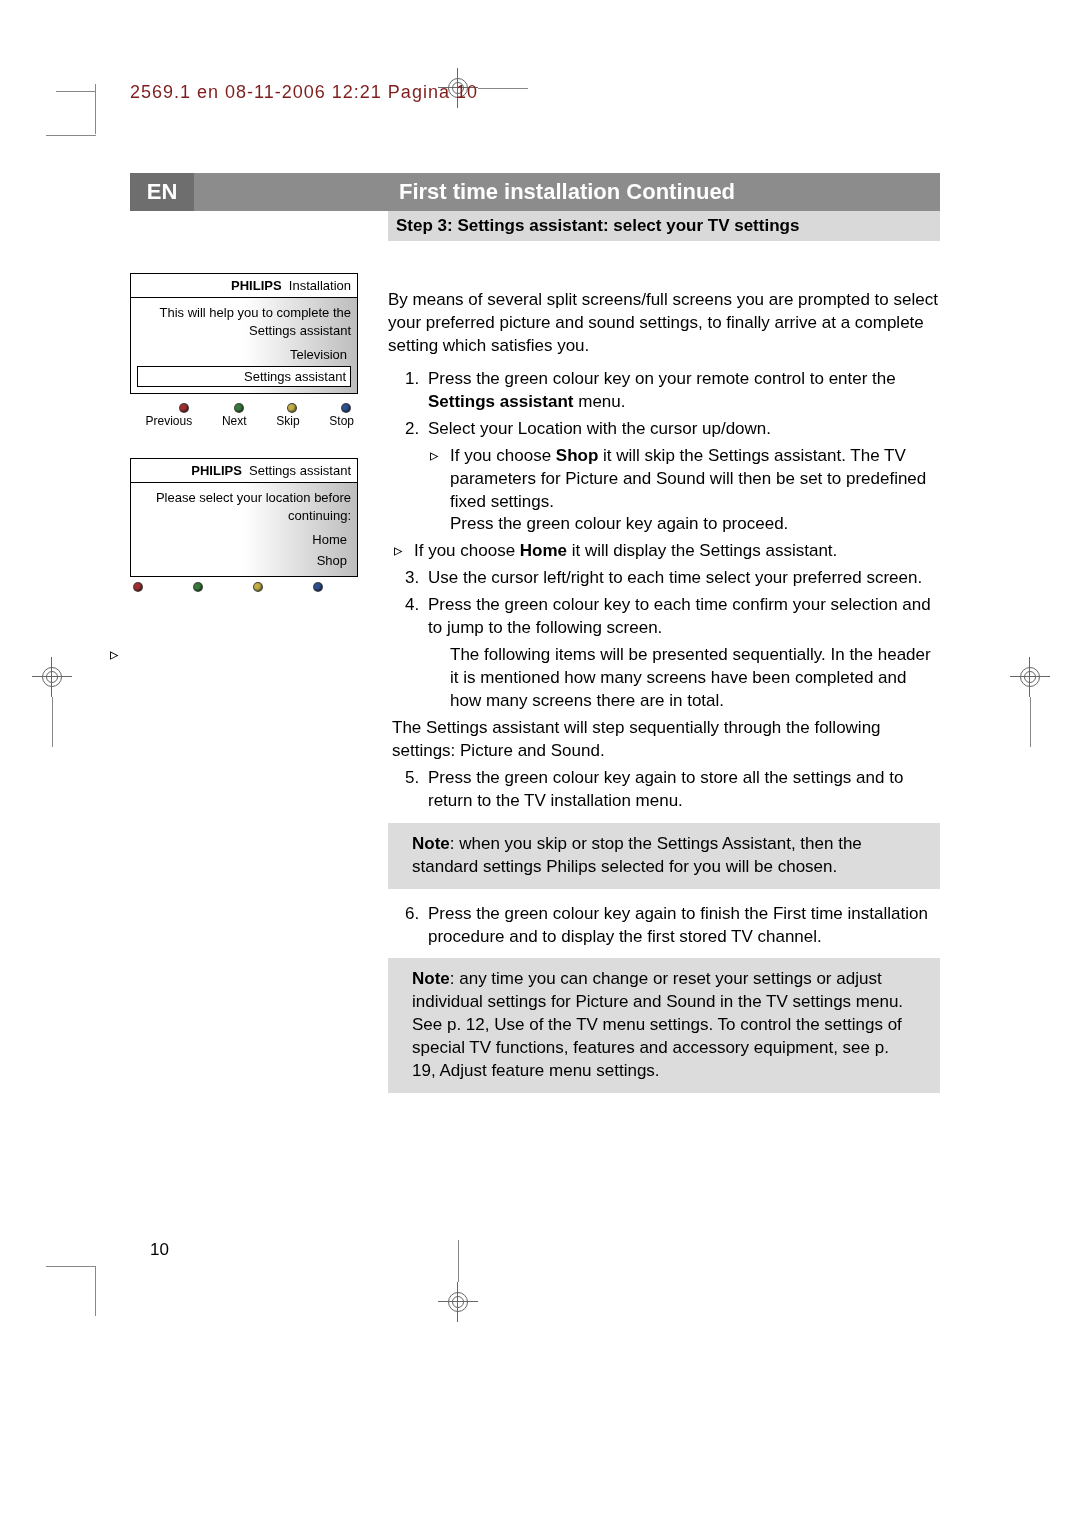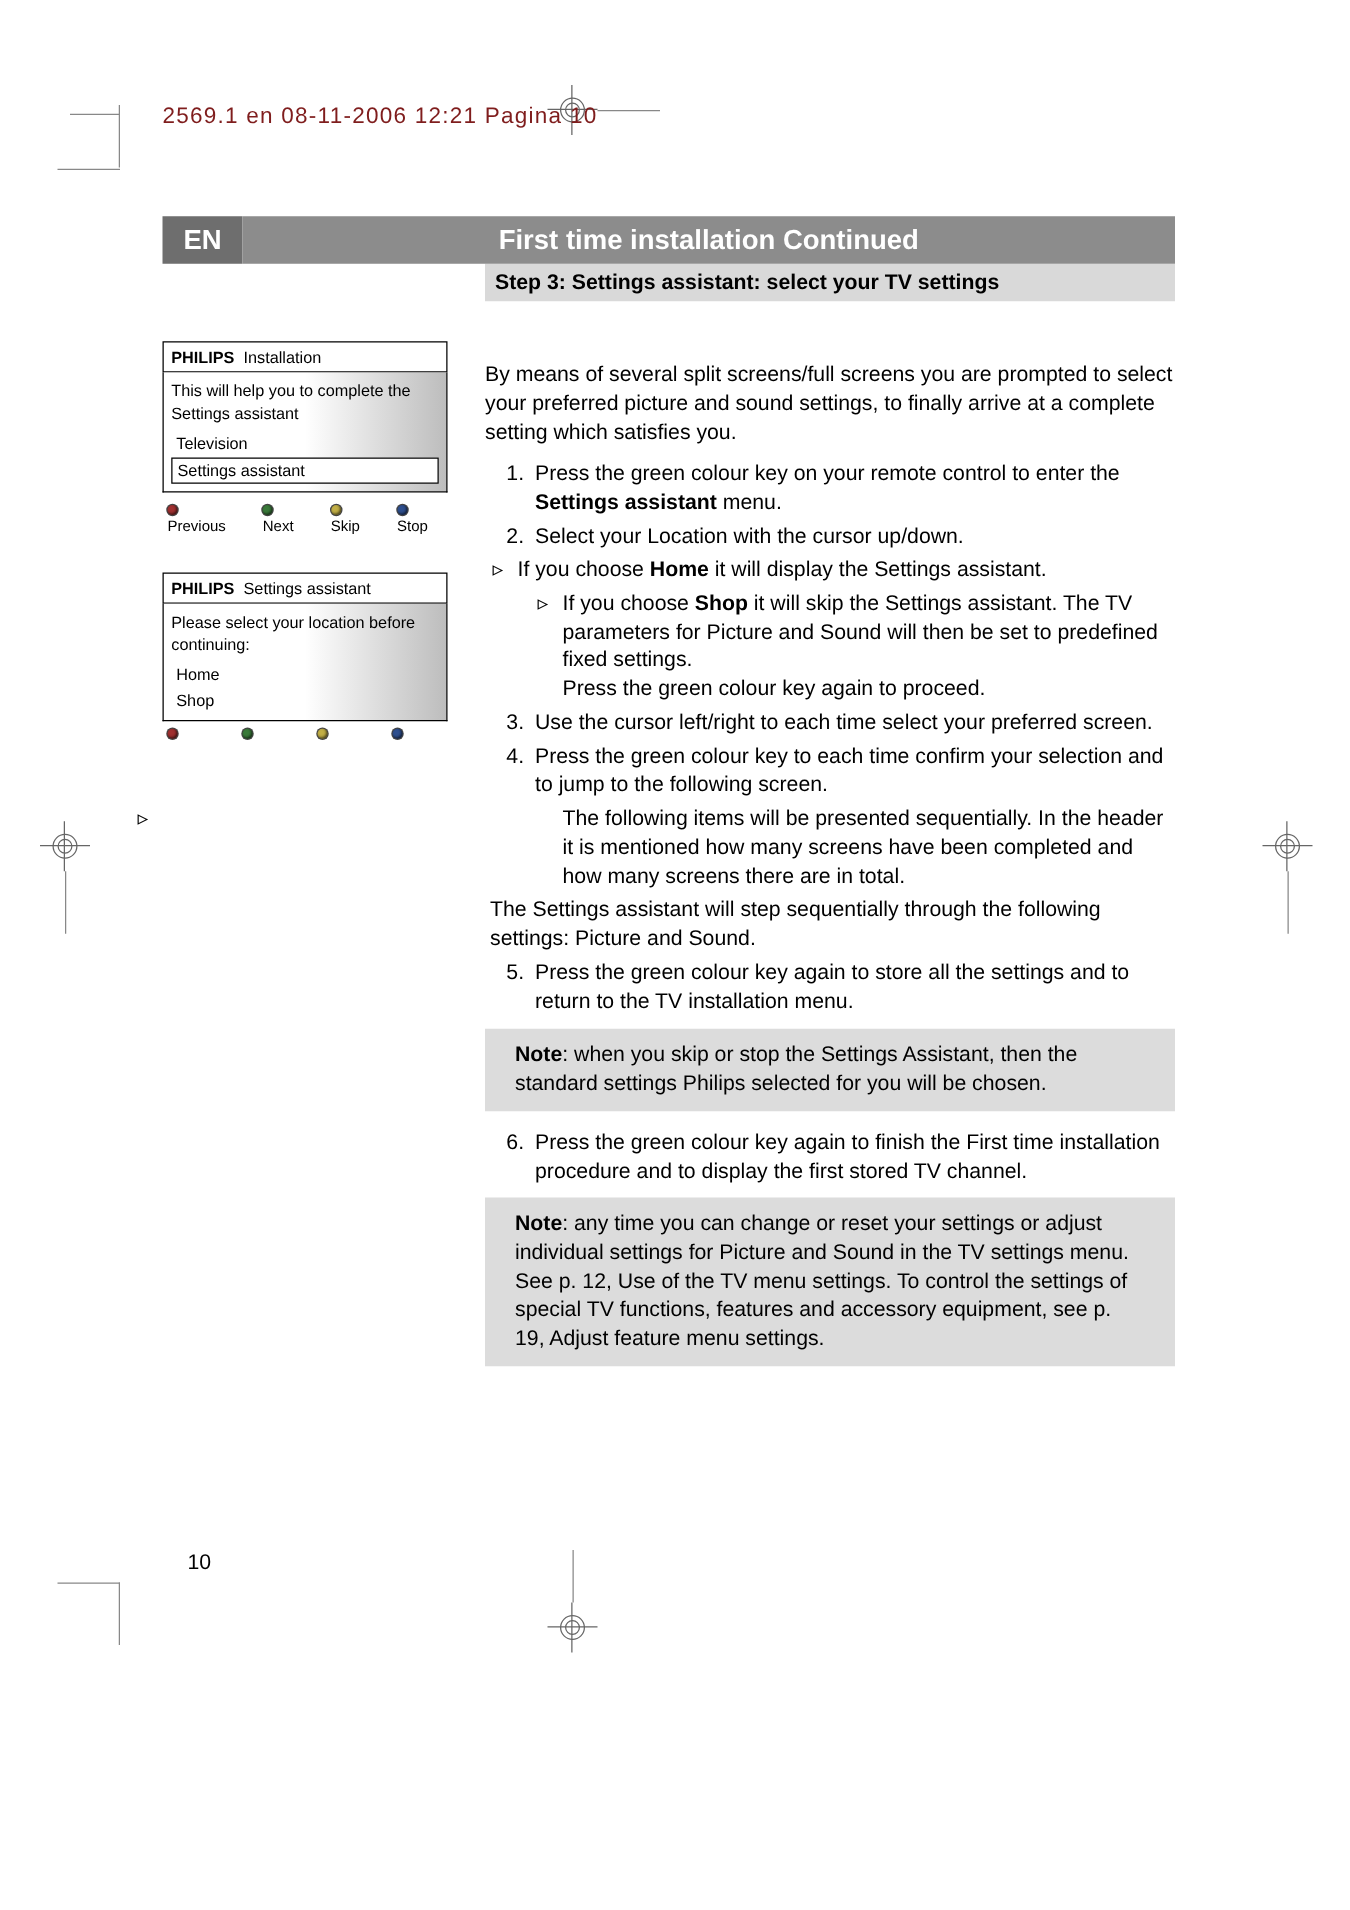--- a/index.html
+++ b/index.html
@@ -59,21 +59,21 @@
     background: #d9d9d9;
     font-weight: bold;
     font-size: 17px;
   }
 
   .columns {
     display: flex;
     margin-top: 32px;
     gap: 30px;
   }
-  .left-col { width: 228px; flex-shrink: 0; }
+  .left-col { width: 228px; flex-shrink: 0; text-align: right; }
   .right-col { flex: 1; font-size: 17px; line-height: 1.35; }
 
   
   .osd {
     width: 228px;
     font-size: 13px;
     margin-bottom: 28px;
   }
   .osd-header {
     border: 1px solid #000;
@@ -229,29 +229,29 @@
 
     <div class="right-col">
       <p>By means of several split screens/full screens you are prompted to select your preferred picture and sound settings, to finally arrive at a complete setting which satisfies you.</p>
 
       <ol class="steps">
         <li>
           <span>Press the green colour key on your remote control to enter the </span><b>Settings assistant</b><span> menu.</span>
         </li>
         <li>
           <span>Select your Location with the cursor up/down.</span>
-          <ul class="sub" style="padding-left:0; margin-left:-14px;">
-            <li>
-              <span>If you choose </span><b>Home</b><span> it will display the Settings assistant.</span>
-            </li>
-          </ul>
           <ul class="sub">
             <li>
               <span>If you choose </span><b>Shop</b><span> it will skip the Settings assistant. The TV parameters for Picture and Sound will then be set to predefined fixed settings.</span><br>
               <span>Press the green colour key again to proceed.</span>
+            </li>
+          </ul>
+          <ul class="sub" style="padding-left:0; margin-left:-14px;">
+            <li>
+              <span>If you choose </span><b>Home</b><span> it will display the Settings assistant.</span>
             </li>
           </ul>
         </li>
         <li>Use the cursor left/right to each time select your preferred screen.</li>
         <li>
           <span>Press the green colour key to each time confirm your selection and to jump to the following screen.</span>
           <ul class="sub2">
             <li>The following items will be presented sequentially. In the header it is mentioned how many screens have been completed and how many screens there are in total.</li>
           </ul>
           <div class="back-to" style="margin-left:-36px;">The Settings assistant will step sequentially through the following settings: Picture and Sound.</div>

